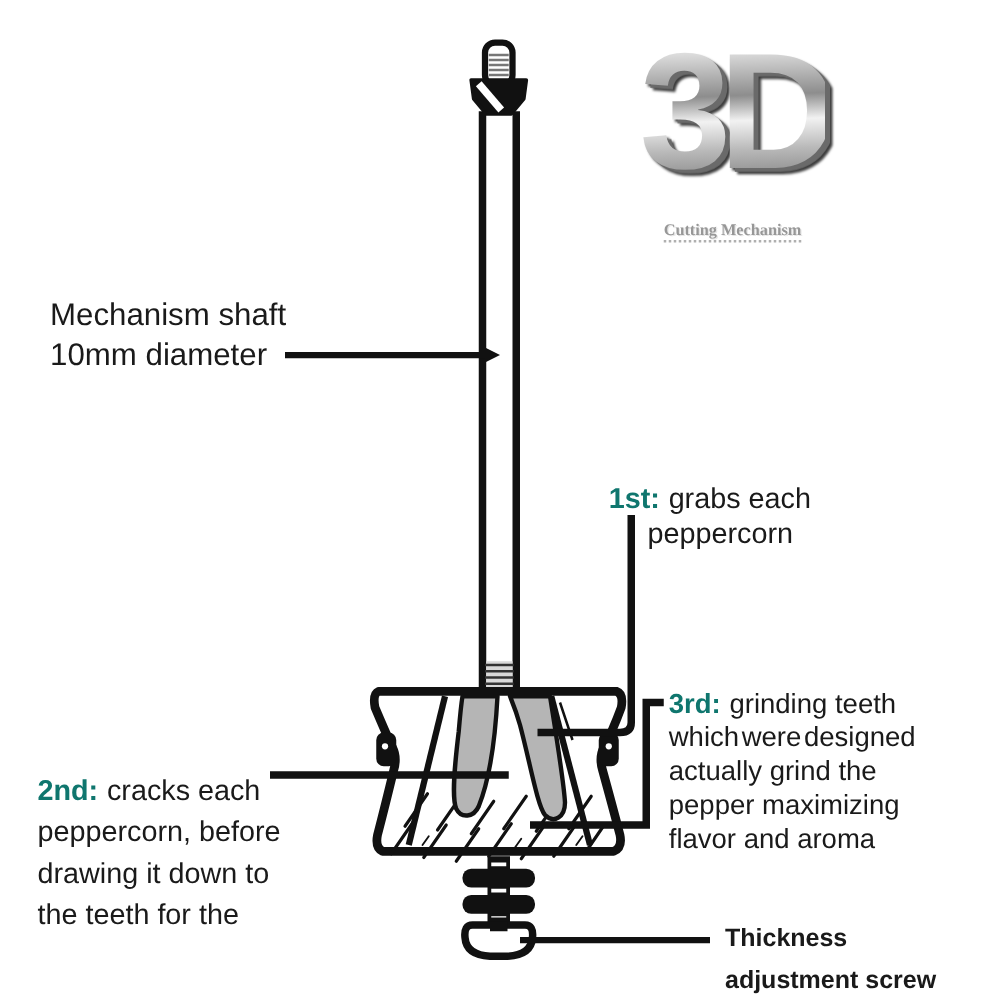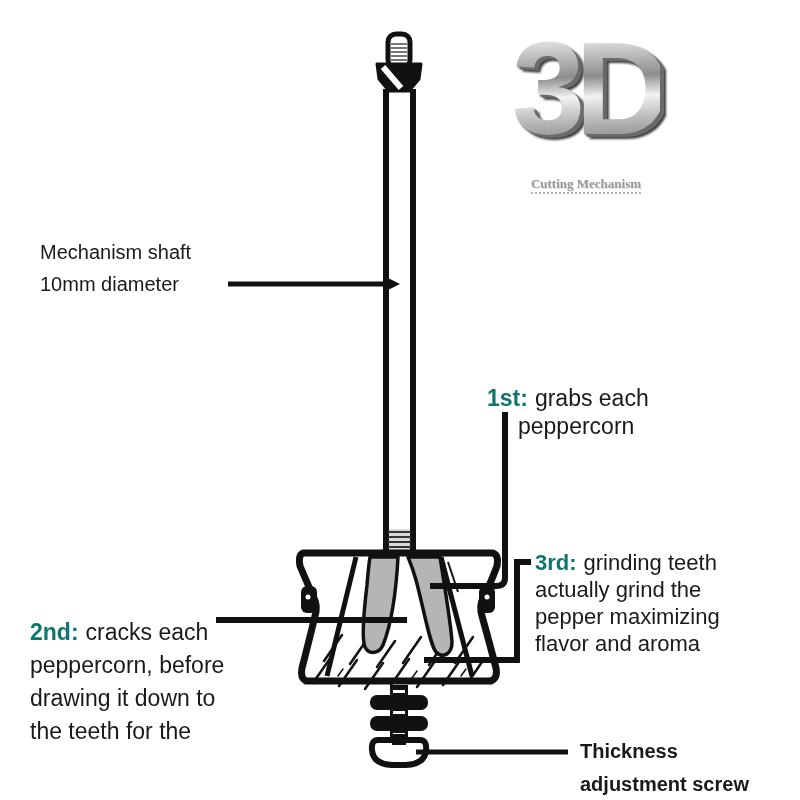--- a/index.html
+++ b/index.html
@@ -6,21 +6,21 @@
   body{
     width:800px;height:800px;position:relative;background:#ffffff;
     font-family:"Liberation Sans",sans-serif;color:#1a1a1a;overflow:hidden;
   }
   .stage{position:absolute;inset:0;}
   svg.diagram{position:absolute;left:0;top:0;}
   .lbl{position:absolute;color:#1a1a1a;}
   .pfx{font-weight:bold;color:#0f766e;margin-right:7px;}
   .lbl .ln{white-space:nowrap;}
   
-  .lbl-shaft{left:40px;top:236px;font-size:20px;line-height:32px;}
+  .lbl-shaft{left:40px;top:236px;font-size:25px;line-height:32px;}
   .lbl-first{left:487px;top:384px;font-size:23px;line-height:28px;}
   .lbl-first .indent{margin-left:31px;}
   .lbl-second{left:30px;top:616px;font-size:23px;line-height:33px;}
   .lbl-third{left:535px;top:549px;font-size:22px;line-height:27px;}
   .lbl-third .tight{word-spacing:-4px;}
   .lbl-thick{left:580px;top:735px;font-size:20px;line-height:33px;font-weight:bold;}
   
   .logo{position:absolute;left:498px;top:14px;width:176px;height:190px;text-align:center;}
   .logo-text{
     display:inline-block;font-weight:bold;font-size:132px;line-height:150px;
@@ -159,20 +159,21 @@
     </div>
     <div class="ln">peppercorn, before</div>
     <div class="ln">drawing it down to</div>
     <div class="ln">the teeth for the</div>
   </div>
 
   <div class="lbl lbl-third">
     <div class="ln">
       <span class="pfx">3rd:</span><span>grinding teeth</span>
     </div>
+    <div class="ln tight">which were designed</div>
     <div class="ln">actually grind the</div>
     <div class="ln">pepper maximizing</div>
     <div class="ln">flavor and aroma</div>
   </div>
 
   <div class="lbl lbl-thick">
     <div class="ln">Thickness</div>
     <div class="ln">adjustment screw</div>
   </div>
 

